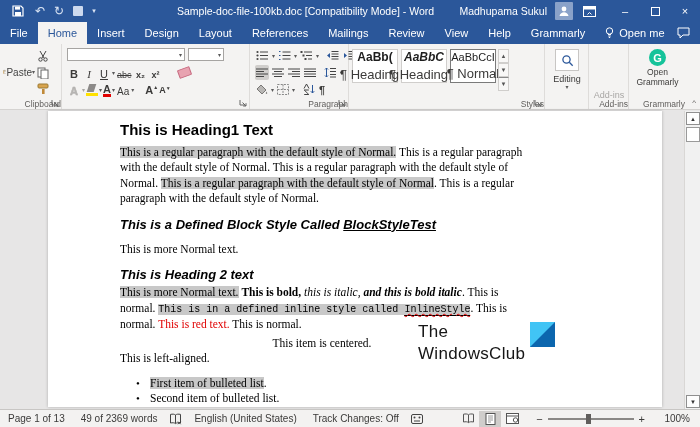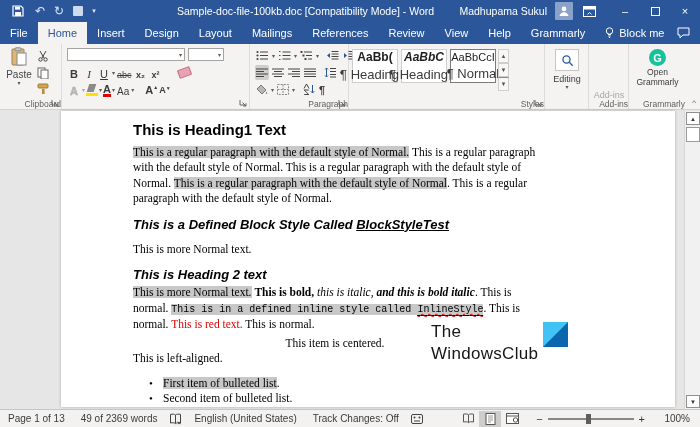--- a/index.html
+++ b/index.html
@@ -31,21 +31,21 @@
   
   .ribbon { position:absolute; top:44px; left:0; right:0; height:66px; background:#f4f3f2; border-bottom:1px solid #d5d3d1; display:flex; }
   .rgroup { position:relative; height:100%; border-right:1px solid #dedcda; padding:3px 2px 13px 3px; }
   .rlabel { position:absolute; bottom:0; left:0; right:0; text-align:right; font-size:8.5px; color:#605e5c; }
   .launcher { position:absolute; bottom:2px; right:2px; }
   .chev { font-size:6px; color:#5a5a5a; line-height:1; }
   .gray { color:#a8a6a4; }
 
   
   .g-clip { width:62px; display:flex; }
-  .paste-big { width:32px; display:flex; flex-direction:column; align-items:center; font-size:10px; color:#444; }
+  .paste-big { width:32px; display:flex; align-items:center; font-size:10px; color:#444; }
   .paste-big .lbl { margin-top:2px; }
   .clip-col { display:flex; flex-direction:column; justify-content:flex-start; gap:3px; padding-top:2px; }
   .sicon { width:16px; height:14px; display:flex; align-items:center; justify-content:center; }
 
   
   .g-font { width:188px; }
   .combo { background:#fff; border:1px solid #a6a4a2; height:13px; display:flex; align-items:center; justify-content:space-between; padding:0 2px; font-size:9px; color:#333; }
   .font-row1 { display:flex; gap:3px; margin:1px 2px 3px 2px; }
   .frow { display:flex; align-items:center; gap:1px; height:17px; padding-left:2px; }
   .fbtn { min-width:14px; height:15px; display:flex; align-items:end; justify-content:center; font-size:11px; color:#3b3a39; padding:0 1px; }
@@ -92,21 +92,21 @@
   .g-addins { width:40px; display:flex; flex-direction:column; align-items:center;gap:34px; }
   .addin-dot { width:14px; height:14px; border-radius:50%; background:#c9c7c5; margin-top:6px; }
   .g-gram { width:56px; display:flex; flex-direction:column; align-items:center; border-right:none; }
   .gram-g { width:17px; height:17px; border-radius:50%; background:#15c39a; color:#fff; font-weight:bold; font-size:11px; display:flex; align-items:center; justify-content:center; margin-top:2px; }
   .gram-lbl { font-size:8.5px; color:#3b3a39; text-align:center; line-height:1.15; margin-top:2px; }
   .g-collapse { width:15px; position:relative; border-right:none; }
   .collapse-ch { position:absolute; bottom:2px; right:4px; font-size:8px; color:#605e5c; }
 
   
   .docarea { position:absolute; top:111px; left:0; right:0; height:298px; background:#e7e6e6; }
-  .page { position:absolute; left:48px; top:0; width:614px; height:296px; background:#fff; overflow:hidden; box-shadow:0 0 3px rgba(0,0,0,.25);margin-left:13px; }
+  .page { position:absolute; left:48px; top:0; width:614px; height:296px; background:#fff; overflow:hidden; box-shadow:0 0 3px rgba(0,0,0,.25); }
   .content { margin:11px 0 0 72px; width:404px; font-family:"Liberation Serif",serif; font-size:11.5px; line-height:15.5px; color:#000; }
   .h1doc { font-family:"Liberation Sans",sans-serif; font-size:15px; font-weight:bold; margin-bottom:7px; }
   .p1 { margin-bottom:10px; }
   .bh { font-family:"Liberation Sans",sans-serif; font-size:13px; font-weight:bold; font-style:italic; margin-bottom:10px; }
   .bh .bstyled { text-decoration:underline; }
   .wavy { text-decoration-line:underline; text-decoration-style:wavy; text-decoration-color:#e00000; text-decoration-thickness:1px; }
   .uw { border-bottom:1px solid #000; text-decoration-line:underline; text-decoration-style:wavy; text-decoration-color:#e00000; text-decoration-thickness:1px; }
   .mn { margin-bottom:9px; }
   .h2doc { font-family:"Liberation Sans",sans-serif; font-size:13px; font-weight:bold; font-style:italic; margin-bottom:3px; }
   .p2 { margin-bottom:3px; }
@@ -193,34 +193,34 @@
       <span class="winbtn">×</span>
     </div>
   </div>
 
   <div class="tabrow">
     <div class="tab">File</div>
     <div class="tab active">Home</div>
     <div class="tab">Insert</div>
     <div class="tab">Design</div>
     <div class="tab">Layout</div>
+    <div class="tab">References</div>
     <div class="tab">Mailings</div>
-    <div class="tab">References</div>
     <div class="tab">Review</div>
     <div class="tab">View</div>
     <div class="tab">Help</div>
     <div class="tab">Grammarly</div>
     <div class="tellme">
       <span>
         <svg width="9" height="12" viewBox="0 0 9 12">
             <circle cx="4.5" cy="4" r="3.2" fill="none" stroke="#fff"></circle>
             <path d="M3 7.5h3M3.3 9h2.4M3.8 10.5h1.4" stroke="#fff"></path>
           </svg>
       </span>
-      <span>Block me</span>
+      <span>Open me</span>
     </div>
     <div class="tabrow-right">
       <span>
         <svg width="13" height="12" viewBox="0 0 13 12">
             <path d="M1 1h11v7H6l-3 3V8H1z" fill="none" stroke="#fff"></path>
           </svg>
       </span>
     </div>
   </div>
 

